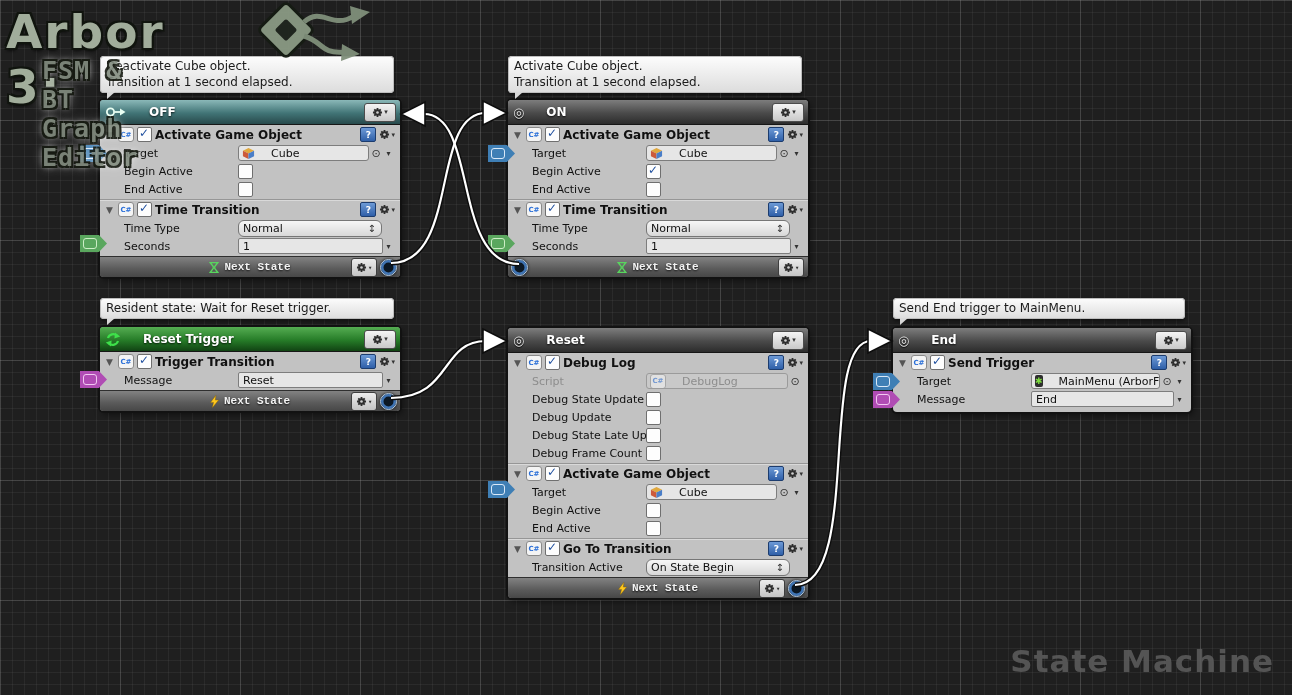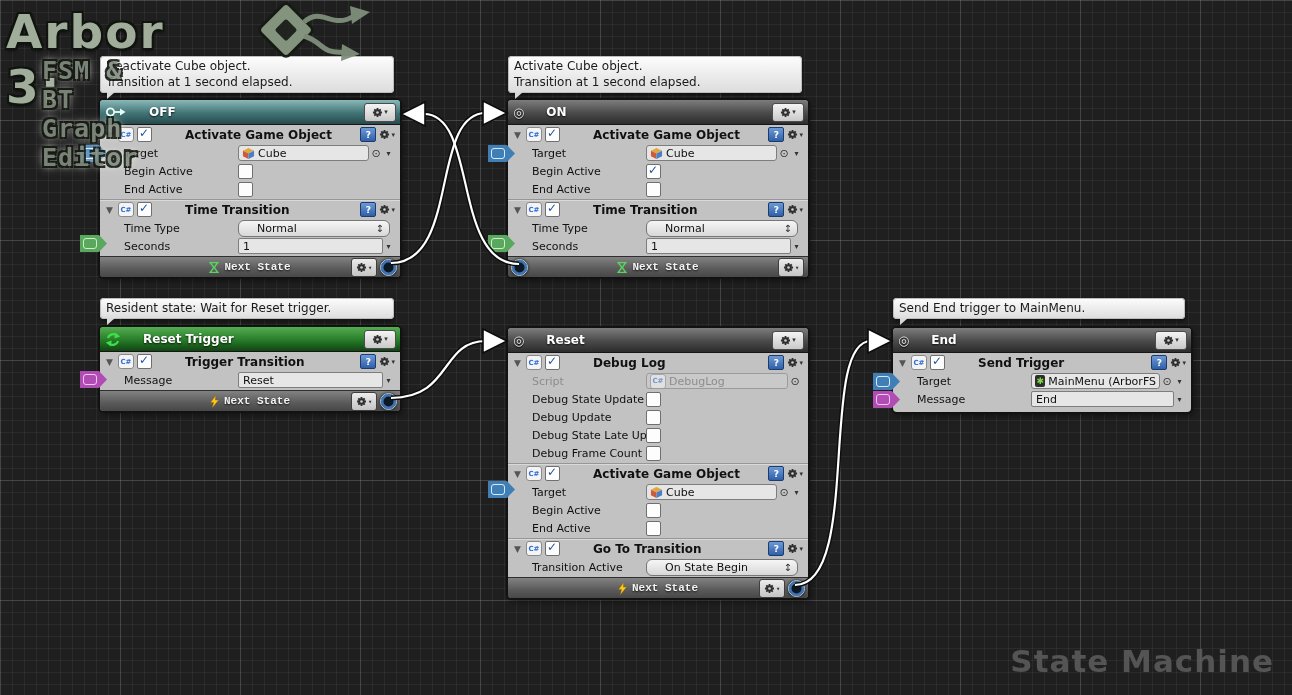--- a/index.html
+++ b/index.html
@@ -50,38 +50,38 @@
     gap:1px;color:#2e2e2e;cursor:pointer;}
   .gearbtn .dn{font-size:7px;line-height:7px;color:#333;}
   .gear{display:inline-block;}
   
   .bsec{padding-bottom:1px;}
   .bsec + .bsec{border-top:1px solid #969696;box-shadow:inset 0 1px 0 #d9d9d9;}
   .bhead{height:19px;display:flex;align-items:center;padding:0 5px 0 4px;gap:3px;}
   .fold{font-size:9px;color:#555;width:11px;text-align:center;flex:0 0 auto;}
   .csicon{flex:0 0 auto;width:14px;height:13px;background:#f4f4f4;border:1px solid #8a8a8a;border-radius:3px;
     font-size:7px;font-weight:bold;color:#2a6fd8;display:flex;align-items:center;justify-content:center;}
-  .btitle{font-size:12px;font-weight:bold;color:#111;flex:1;white-space:nowrap;overflow:hidden;margin-left:30px;}
+  .btitle{font-size:12px;font-weight:bold;color:#111;flex:1;white-space:nowrap;overflow:hidden;}
   .help{flex:0 0 auto;width:14px;height:13px;border-radius:2px;background:linear-gradient(#6d9ad6,#2f5fa8);
     border:1px solid #1c3c6e;color:#fff;font-size:9px;font-weight:bold;display:flex;align-items:center;justify-content:center;}
   .bgear{flex:0 0 auto;display:flex;align-items:center;color:#2e2e2e;gap:1px;}
   .bgear .dn{font-size:7px;color:#333;}
   
   .row{height:18px;display:flex;align-items:center;padding-left:24px;padding-right:6px;}
   .lbl{flex:0 0 114px;font-size:11px;color:#111;white-space:nowrap;overflow:hidden;}
   .cb{flex:0 0 auto;width:13px;height:13px;background:#fdfdfd;border:1px solid #6f6f6f;border-radius:2px;
     position:relative;}
   .cb.on::after{content:"✓";position:absolute;left:1px;top:-2px;font-size:12px;font-weight:bold;color:#1f4f9e;}
   .objfield{flex:1;height:14px;background:#e6e6e6;border:1px solid #7d7d7d;border-radius:3px;
-    display:flex;align-items:center;gap:3px;padding:0 3px;font-size:11px;color:#111;overflow:hidden;white-space:nowrap;}
+    display:flex;align-items:center;gap:16px;padding:0 3px;font-size:11px;color:#111;overflow:hidden;white-space:nowrap;}
   .txtfield{flex:1;height:14px;background:#e6e6e6;border:1px solid #7d7d7d;border-radius:2px;
     display:flex;align-items:center;padding:0 4px;font-size:11px;color:#111;overflow:hidden;white-space:nowrap;}
   .popup{flex:1;height:15px;background:linear-gradient(#f6f6f6,#d8d8d8);border:1px solid #767676;
-    border-radius:6px;display:flex;align-items:center;padding:0 18px;font-size:11px;color:#111;
-    position:relative;margin-right:4px;}
+    border-radius:6px;display:flex;align-items:center;padding:0 4px;font-size:11px;color:#111;
+    position:relative;margin-right:12px;}
   .popup .updown{position:absolute;right:5px;font-size:10px;color:#333;}
   .picker{flex:0 0 14px;text-align:center;font-size:11px;color:#333;}
   .mini-arrow{flex:0 0 11px;text-align:center;font-size:8px;color:#333;}
   .row.dis .lbl{color:#8d8d8d;}
   .row.dis .objfield{background:#c9c9c9;border-color:#9b9b9b;color:#8d8d8d;}
   .fsmicon{display:inline-flex;align-items:center;justify-content:center;width:12px;height:12px;
     background:#2e2e2e;border-radius:2px;color:#7ddc3f;font-size:9px;line-height:9px;}
   
   .nfoot{height:20px;position:relative;background:linear-gradient(#828282,#5a5a5a 60%,#474747);
     border-top:1px solid #2f2f2f;border-radius:0 0 3px 3px;font-family:Liberation Mono, monospace;}

